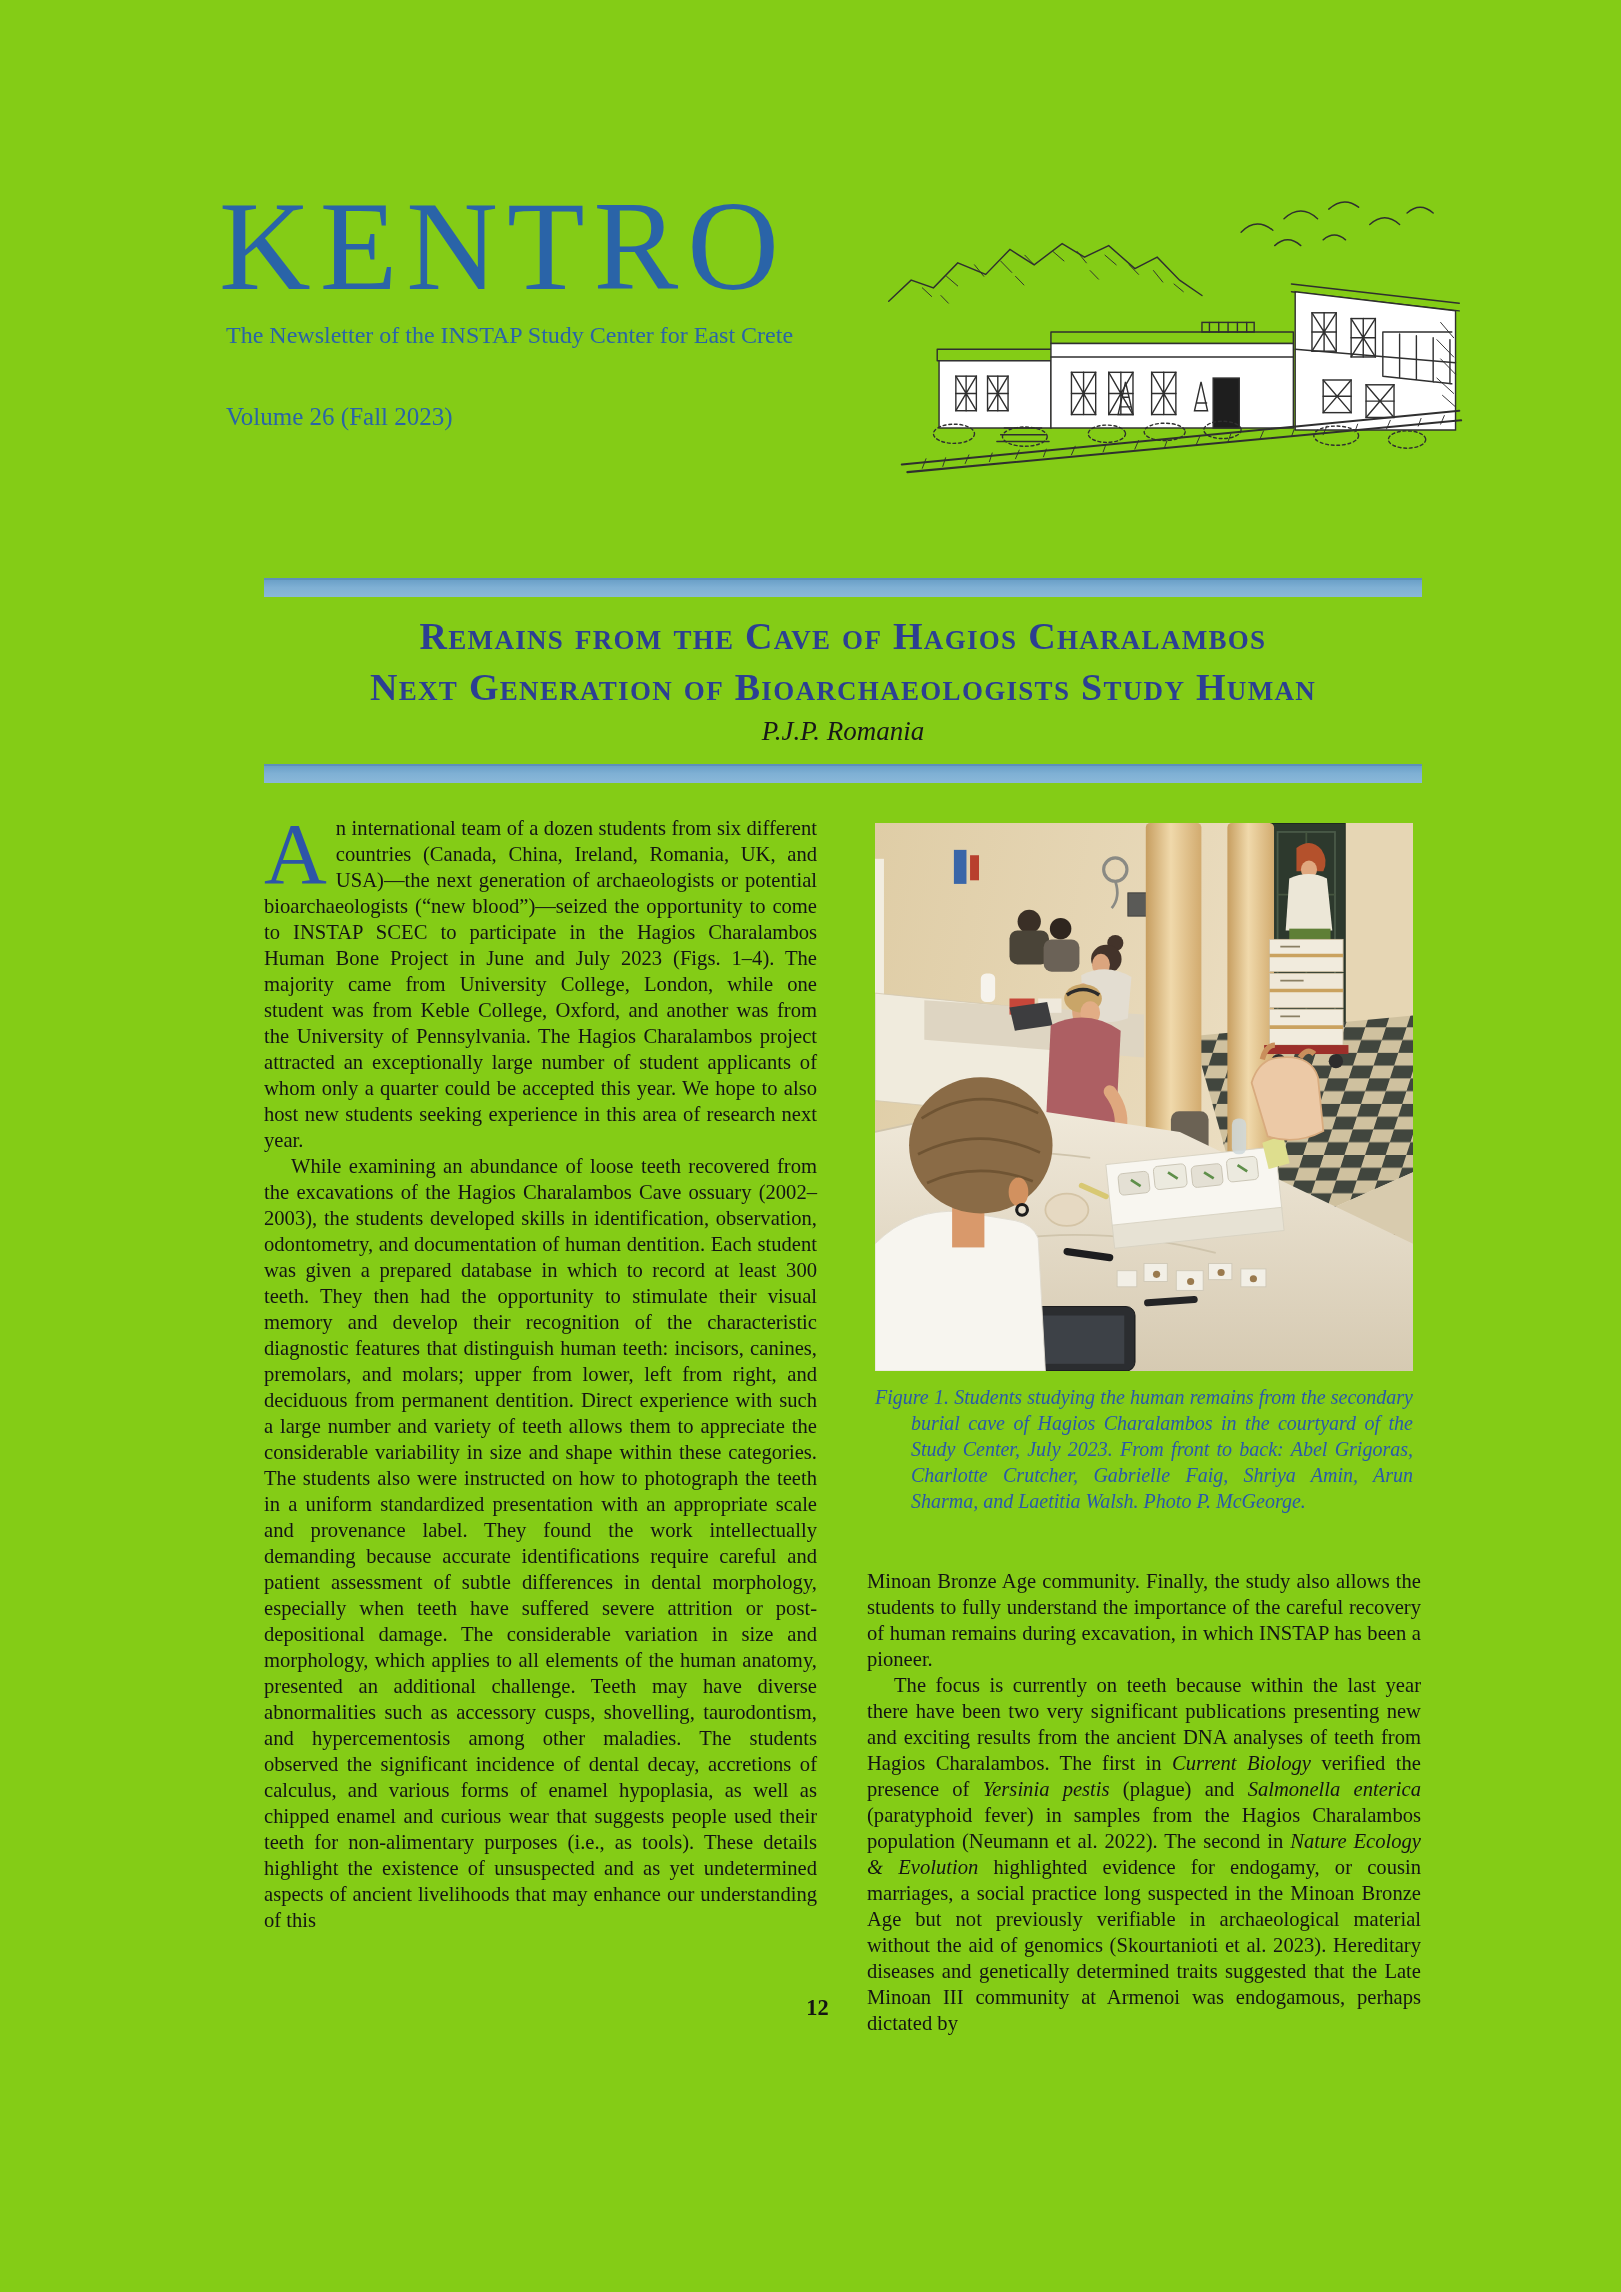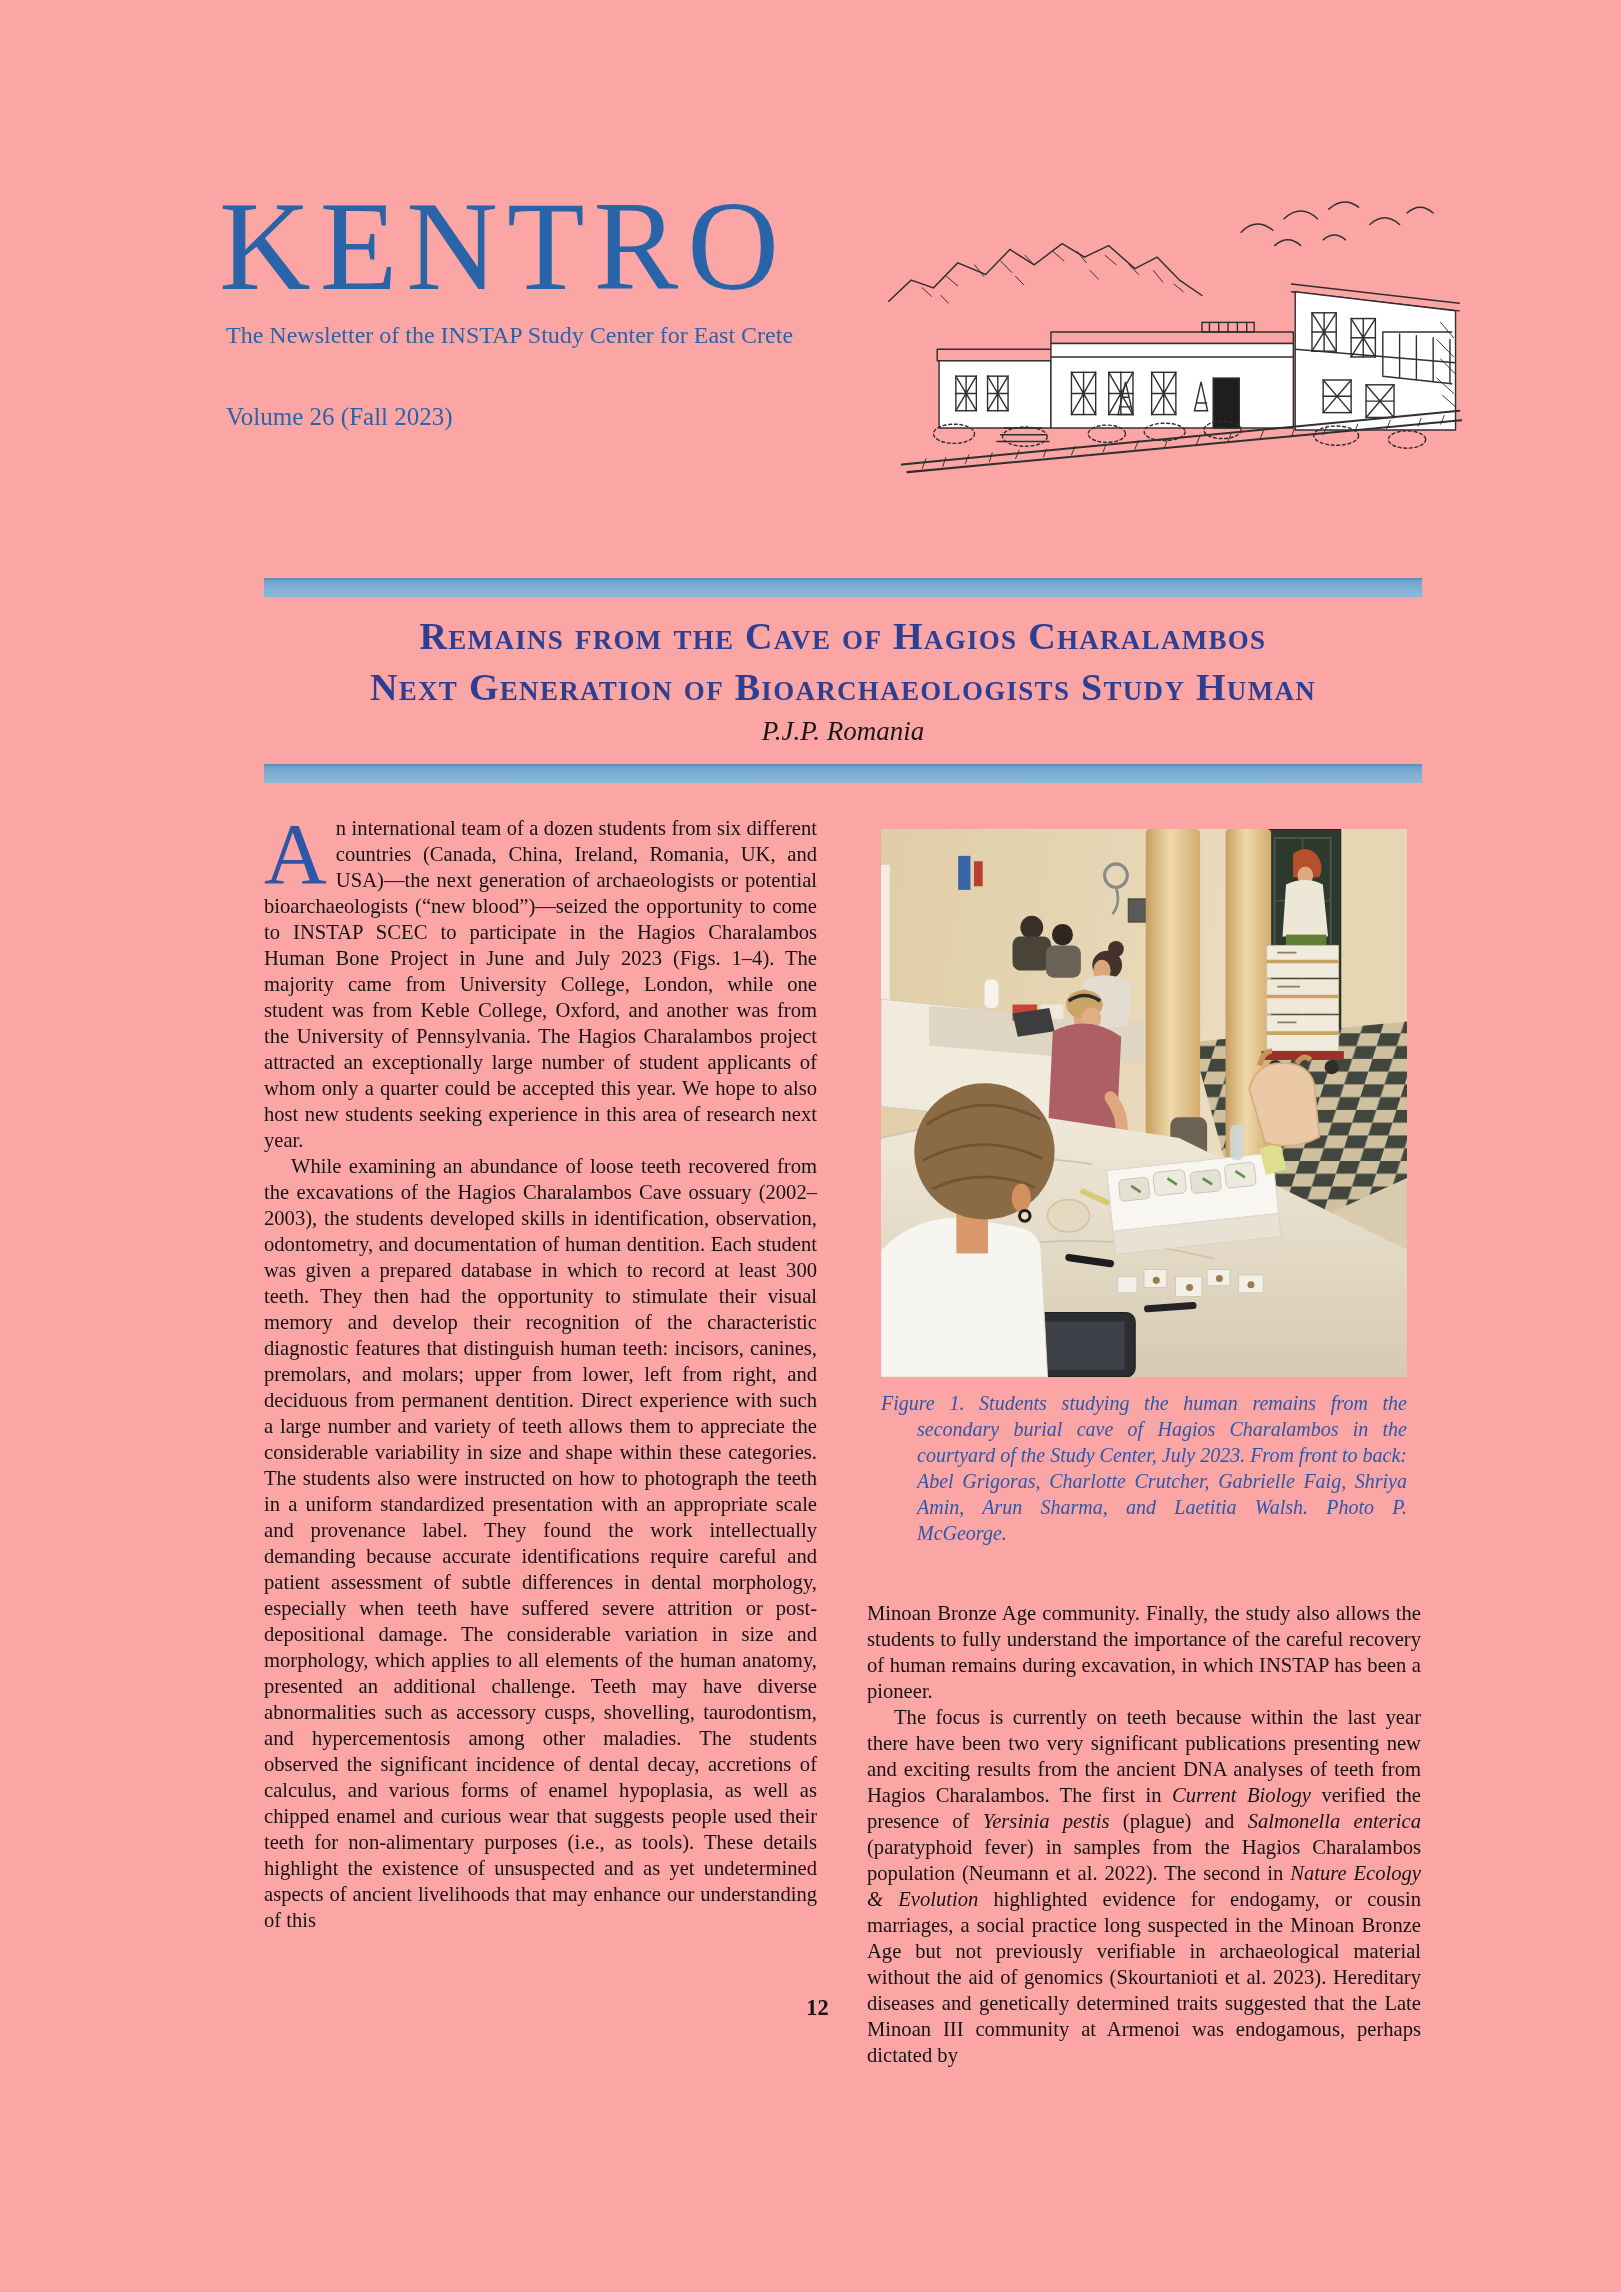--- a/index.html
+++ b/index.html
@@ -1,16 +1,16 @@
 <!DOCTYPE html>
 <html style="font-size:14.3px"><head>
 <meta charset="utf-8">
 <style>
   html,body{margin:0;padding:0;background:#ffffff;}
-  .page{position:relative;width:1621px;height:2293px;background:#fca5a5;overflow:hidden;
+  .page{position:relative;width:1621px;height:2293px;background:#84cc16;overflow:hidden;
         font-family:"Liberation Serif","DejaVu Serif",serif;color:#141414;}
 
   
   .kentro{position:absolute;left:219px;top:183px;font-size:127px;line-height:1;
           letter-spacing:9px;color:#2a64a8;font-weight:400;}
   .subtitle{position:absolute;left:226px;top:322px;font-size:24px;color:#2a64a8;}
   .volume{position:absolute;left:226px;top:403px;font-size:25px;color:#2a64a8;}
   .illustration{position:absolute;left:885px;top:188px;width:578px;height:288px;}
 
   
@@ -26,21 +26,21 @@
         font-style:italic;font-size:27px;color:#181818;}
 
   
   .columns{position:absolute;left:264px;top:815px;width:1158px;display:flex;gap:50px;}
   .col-left{width:553px;}
   .col-right{width:554px;}
   p.para{margin:0;font-size:20.6px;line-height:26px;text-align:justify;color:#141414;}
   p.indent{text-indent:27px;}
   .dropcap{float:left;font-size:87px;line-height:72px;padding:2.7px 9px 0 0;
         color:#2d55a8;font-weight:400;}
-  figure{margin:14px;}
+  figure{margin:8px;}
   .photo{display:block;width:100%;height:548px;}
   .caption{margin-top:12.5px;font-style:italic;color:#2a58ab;font-size:20px;
         line-height:26px;text-align:justify;padding-left:36px;text-indent:-36px;}
   p.cont{margin-top:54px;}
 
   
   .pageno{position:absolute;left:7px;top:1995px;width:100%;text-align:center;
         font-weight:bold;font-size:22.4px;color:#141414;}
 </style>
 </head>

